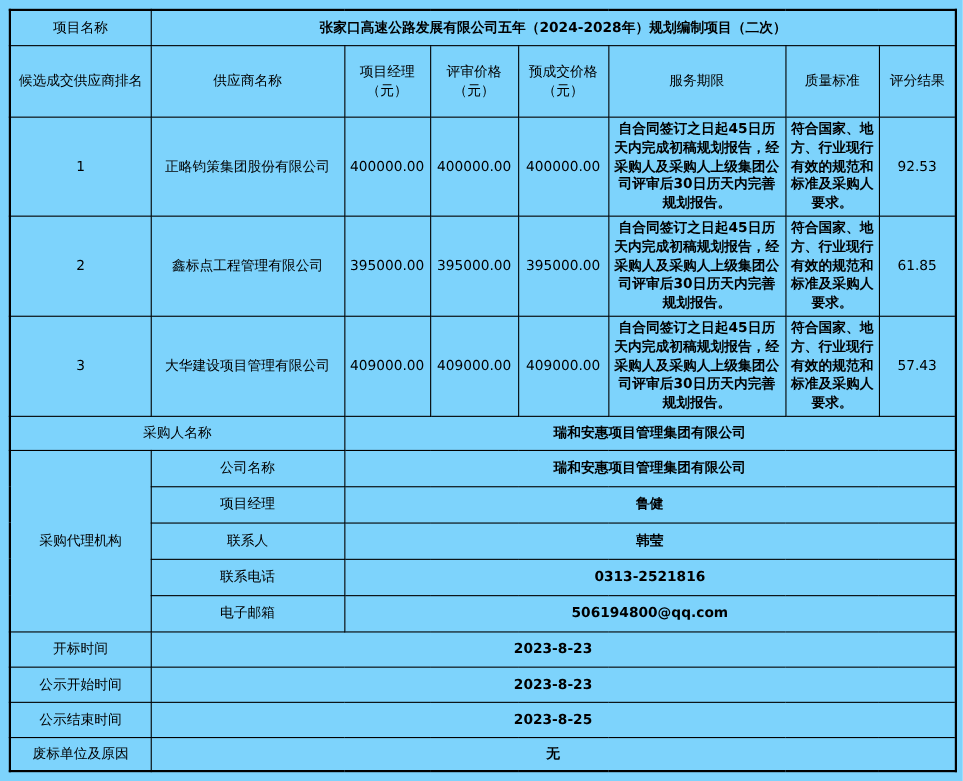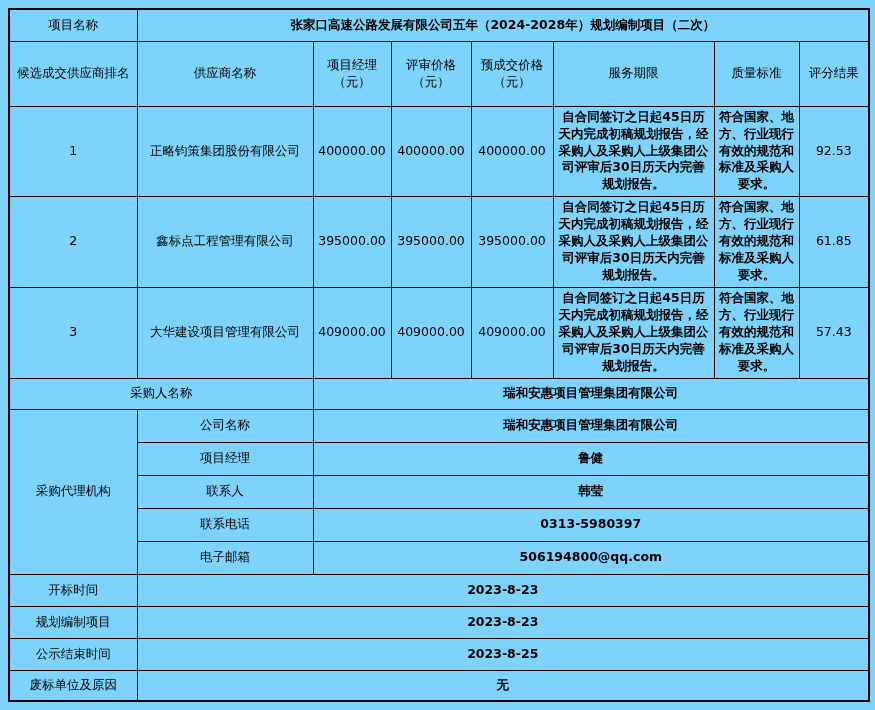--- a/index.html
+++ b/index.html
@@ -120,33 +120,33 @@
     <tr class="h33">
       <td>项目经理</td>
       <td colspan="6" class="bold">鲁健</td>
     </tr>
     <tr class="h33">
       <td>联系人</td>
       <td colspan="6" class="bold">韩莹</td>
     </tr>
     <tr class="h33">
       <td>联系电话</td>
-      <td colspan="6" class="bold">0313-5980397</td>
+      <td colspan="6" class="bold">0313-2521816</td>
     </tr>
     <tr class="h33">
       <td>电子邮箱</td>
       <td colspan="6" class="bold">506194800@qq.com</td>
     </tr>
 
     <tr class="h32">
       <td>开标时间</td>
       <td colspan="7" class="bold">2023-8-23</td>
     </tr>
     <tr class="h32">
-      <td>规划编制项目</td>
+      <td>公示开始时间</td>
       <td colspan="7" class="bold">2023-8-23</td>
     </tr>
     <tr class="h32">
       <td>公示结束时间</td>
       <td colspan="7" class="bold">2023-8-25</td>
     </tr>
     <tr class="h31">
       <td>废标单位及原因</td>
       <td colspan="7" class="bold">无</td>
     </tr>

